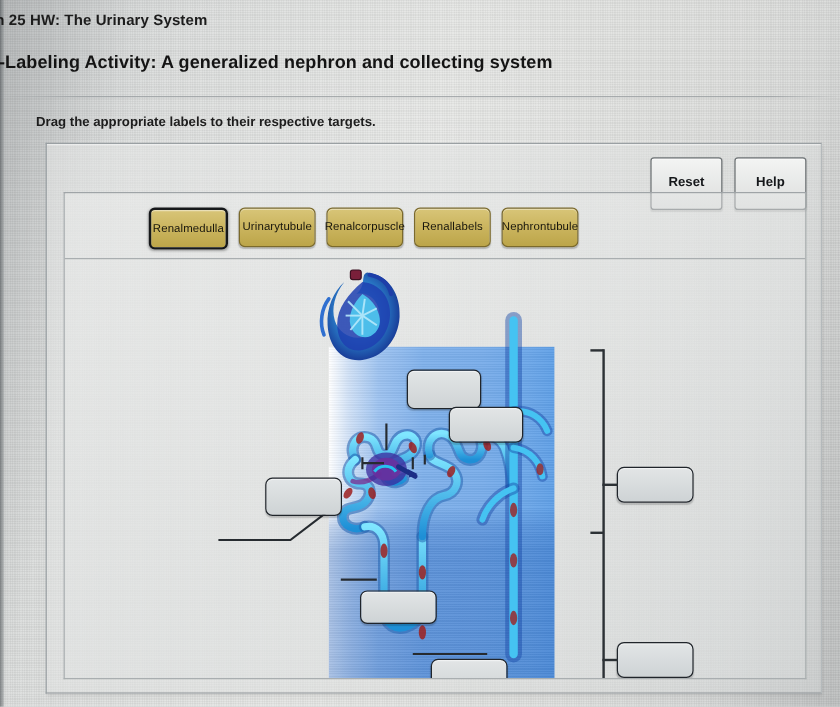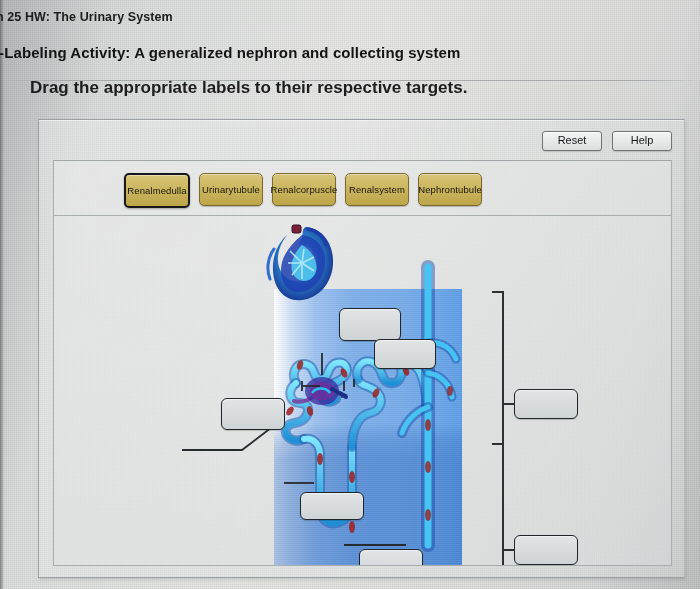--- a/index.html
+++ b/index.html
@@ -66,22 +66,22 @@
   .rule-top {
     position: absolute;
     left: 0; right: 0;
     top: 80px;
     height: 1px;
     background: linear-gradient(90deg, rgba(140,145,148,0) 0%, rgba(150,155,158,.75) 10%, rgba(150,155,158,.75) 92%, rgba(150,155,158,0) 100%);
   }
   .instruction {
     position: absolute;
     left: 30px;
-    top: 78px;
-    font-size: 17px;
+    top: 96px;
+    font-size: 11px;
     font-weight: bold;
     color: #1d1d1d;
     white-space: nowrap;
   }
 
   
   .panel-outer {
     position: absolute;
     left: 38px;
     top: 119px;
@@ -97,23 +97,23 @@
     position: absolute;
     right: 12px;
     top: 11px;
     display: flex;
     gap: 10px;
   }
   .btn {
     min-width: 44px;
     height: 18px;
     line-height: 17px;
-    padding: 0 7px;
+    padding: 12px 7px;
     font-size: 11px;
-    font-weight: normal;
+    font-weight: bold;
     color: #15171a;
     text-align: center;
     background: linear-gradient(#f3f4f3, #dcdedd);
     border: 1px solid #6e7376;
     border-radius: 3px;
     box-shadow: 0 1px 1px rgba(0,0,0,.14), 0 1px 0 rgba(255,255,255,.8) inset;
   }
 
   
   .panel-inner {
@@ -252,21 +252,21 @@
         <div class="tile">
           <span>Urinary</span>
           <span>tubule</span>
         </div>
         <div class="tile">
           <span>Renal</span>
           <span>corpuscle</span>
         </div>
         <div class="tile">
           <span>Renal</span>
-          <span>system</span>
+          <span>labels</span>
         </div>
         <div class="tile">
           <span>Nephron</span>
           <span>tubule</span>
         </div>
       </div>
     </div>
 
     <div class="figure-area">
 

